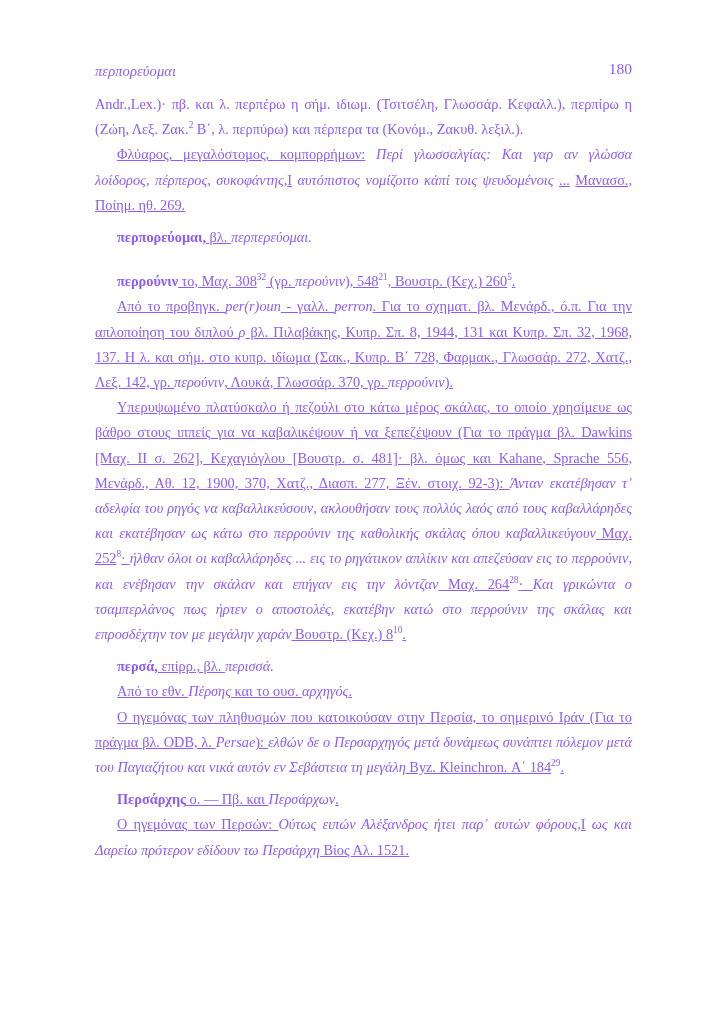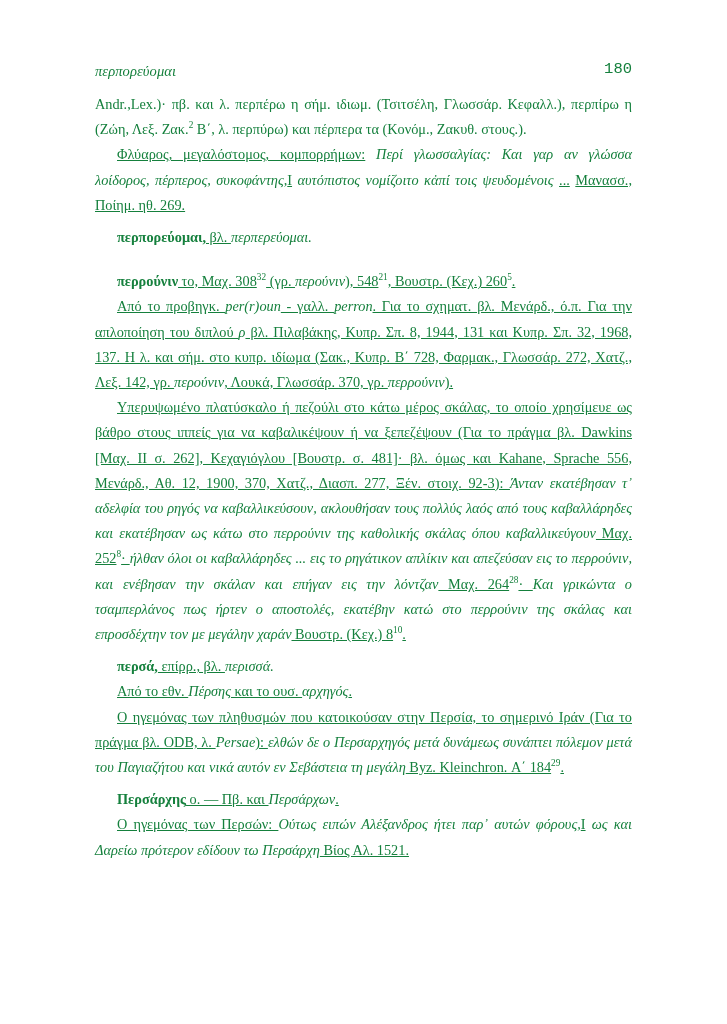--- a/index.html
+++ b/index.html
@@ -7,21 +7,21 @@
     padding: 0;
     background: #ffffff;
   }
   .page {
     position: relative;
     width: 640px;
     height: 1024px;
     background: #ffffff;
     overflow: hidden;
     font-family: "Liberation Serif", "DejaVu Serif", serif;
-    color: #15803d;
+    color: #8b5cf6;
     box-sizing: border-box;
   }
   .content {
     position: absolute;
     left: 95px;
     top: 62px;
     width: 537px;
   }
   
   .runhead {
@@ -32,21 +32,20 @@
     font-style: italic;
     font-size: 14.5px;
     letter-spacing: .1px;
   }
   .runhead-page {
     position: absolute;
     right: 0;
     top: -2px;
     font-size: 15.5px;
     font-style: normal;
-    font-family: Liberation Mono, monospace;
   }
   
   .para {
     font-size: 14.3px;
     line-height: 25.2px;
     text-align: justify;
     text-justify: inter-word;
     margin: 0;
     hyphens: manual;
   }
@@ -96,21 +95,21 @@
   <div class="speck" style="left:700px; top:204px; width:4px; height:6px;"></div>
   <div class="speck" style="left:702px; top:236px; width:3px; height:4px;"></div>
 
   <div class="content">
 
     <div class="runhead">
       <span class="runhead-word">περπορεύομαι</span>
       <span class="runhead-page">180</span>
     </div>
 
-    <p class="para nohang"><span>Andr.,Lex.)· πβ. και λ. περπέρω η σήμ. ιδιωμ. (Τσιτσέλη, Γλωσσάρ. Κεφαλλ.), περπίρω η (Ζώη, Λεξ. Ζακ.</span><sup class="sn">2</sup><span> Β΄, λ. περπύρω) και πέρπερα τα (Κονόμ., Ζακυθ. στους.).</span></p>
+    <p class="para nohang"><span>Andr.,Lex.)· πβ. και λ. περπέρω η σήμ. ιδιωμ. (Τσιτσέλη, Γλωσσάρ. Κεφαλλ.), περπίρω η (Ζώη, Λεξ. Ζακ.</span><sup class="sn">2</sup><span> Β΄, λ. περπύρω) και πέρπερα τα (Κονόμ., Ζακυθ. λεξιλ.).</span></p>
 
     <p class="para indent"><span class="rm">Φλύαρος, μεγαλόστομος, κομπορρήμων:</span> <i class="it">Περί γλωσσαλγίας: Και γαρ αν γλώσσα λοίδορος, πέρπερος, συκοφάντης,</i><span class="rm">Ι</span> <i class="it">αυτόπιστος νομίζοιτο κἀπί τοις ψευδομένοις</i> <span class="rm">...</span> <span class="rm">Μανασσ., Ποίημ. ηθ. 269.</span></p>
 
     <p class="para entry-head gap-lg"><b class="lemma">περπορεύομαι,</b><span class="rm"> βλ. </span><i class="it">περπερεύομαι.</i></p>
 
 
     <p class="para entry-head gap-md"><b class="lemma">περρούνιν</b><span class="rm"> το, Μαχ. 308</span><sup class="sn">32</sup><span class="rm"> (γρ. </span><i class="it">περούνιν</i><span class="rm">), 548</span><sup class="sn">21</sup><span class="rm">, Βουστρ. (Κεχ.) 260</span><sup class="sn">5</sup><span class="rm">.</span></p>
 
     <p class="para indent blk-tight"><span class="rm">Από το προβηγκ. </span><i class="it">per(r)oun</i><span class="rm"> - γαλλ. </span><i class="it">perron</i><span class="rm">. Για το σχηματ. βλ. Μενάρδ., ό.π. Για την απλοποίηση του διπλού </span><i class="it">ρ</i><span class="rm"> βλ. Πιλαβάκης, Κυπρ. Σπ. 8, 1944, 131 και Κυπρ. Σπ. 32, 1968, 137. Η λ. και σήμ. στο κυπρ. ιδίωμα (Σακ., Κυπρ. Β΄ 728, Φαρμακ., Γλωσσάρ. 272, Χατζ., Λεξ. 142, γρ. </span><i class="it">περούνιν</i><span class="rm">, Λουκά, Γλωσσάρ. 370, γρ. </span><i class="it">περρούνιν</i><span class="rm">).</span></p>
 

